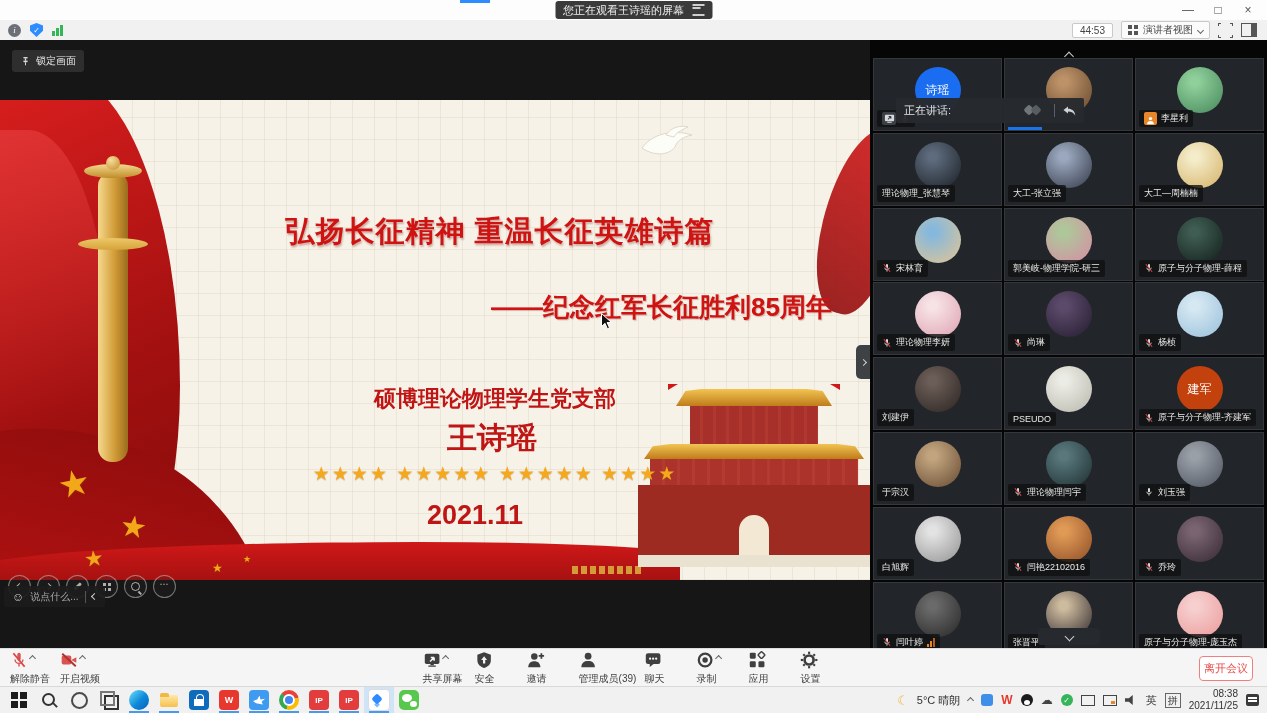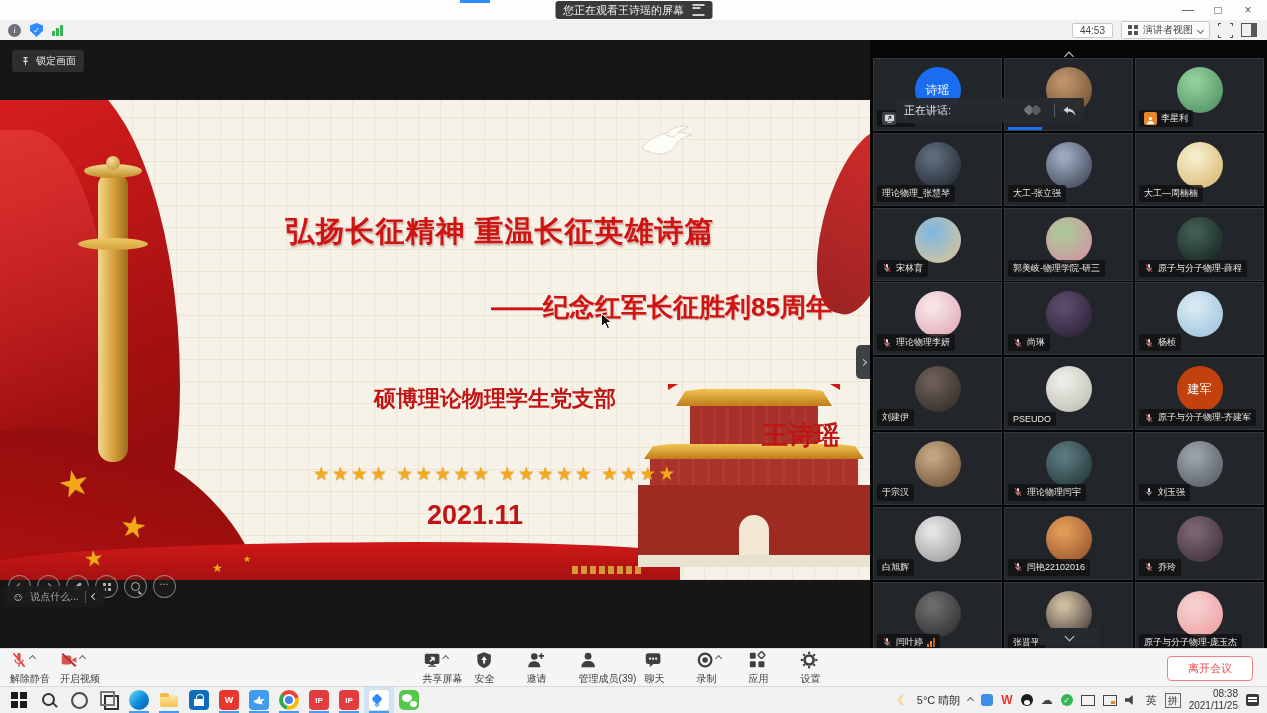--- a/index.html
+++ b/index.html
@@ -47,21 +47,21 @@
   .wave-bottom{position:absolute;left:-20px;bottom:-22px;width:700px;height:60px;background:linear-gradient(#d01818,#8f0d0d);border-radius:100% 60% 0 0/70% 35% 0 0;}
   .ribbon-right{position:absolute;right:-28px;top:26px;width:74px;height:190px;background:linear-gradient(200deg,#d31717,#8f0c0c);border-radius:60% 10% 50% 50%;transform:rotate(14deg);opacity:.9;}
   .pillar{position:absolute;left:98px;top:72px;width:30px;height:290px;border-radius:14px;background:linear-gradient(90deg,#f5d98e,#d29c38 55%,#9a6c1c);z-index:1;}
   .pillar::before{content:"";position:absolute;left:-14px;top:-8px;width:58px;height:14px;border-radius:50%;background:linear-gradient(#f5d98e,#c08c2a);}
   .pillar::after{content:"";position:absolute;left:-20px;top:66px;width:70px;height:12px;border-radius:50%;background:linear-gradient(#edc768,#b8863020);background-color:#d9a83c;}
   .pillar-ball{position:absolute;left:106px;top:56px;width:14px;height:14px;border-radius:50%;background:radial-gradient(circle at 35% 30%,#f7dd9a,#c08c2a);z-index:1;}
   .bstar{position:absolute;color:#f2a818;text-shadow:0 1px 2px rgba(140,80,0,.5);z-index:2;line-height:1;}
   .sl-title{position:absolute;left:140px;right:10px;top:112px;text-align:center;font-size:29px;font-weight:900;color:#cf1212;letter-spacing:1px;z-index:3;text-shadow:1px 2px 2px rgba(130,40,30,.35);white-space:nowrap;}
   .sl-sub{position:absolute;right:38px;top:190px;font-size:26px;font-weight:900;color:#cf1212;z-index:3;text-shadow:1px 1px 1px rgba(130,40,30,.3);}
   .sl-org{position:absolute;left:150px;right:30px;top:284px;text-align:center;font-size:22px;font-weight:900;color:#c01515;z-index:3;}
-  .sl-presenter{position:absolute;left:144px;right:30px;top:318px;text-align:right;font-size:26px;font-weight:900;color:#c01515;z-index:3;}
+  .sl-presenter{position:absolute;left:144px;right:30px;top:318px;text-align:center;font-size:30px;font-weight:900;color:#c01515;z-index:3;}
   .sl-stars{position:absolute;left:150px;right:30px;top:362px;text-align:center;font-size:19px;color:#f5a81c;letter-spacing:2px;z-index:3;text-shadow:0 1px 1px rgba(150,90,0,.4);white-space:nowrap;}
   .sl-date{position:absolute;left:130px;right:50px;top:400px;text-align:center;font-size:27px;font-weight:900;color:#c01515;z-index:3;}
   .gate{position:absolute;right:0;bottom:6px;width:232px;height:185px;z-index:2;}
   .g-roof1{position:absolute;left:38px;top:0;width:156px;height:17px;background:linear-gradient(#f2c452,#bf7c1a);clip-path:polygon(0 100%,6% 12%,16% 0,84% 0,94% 12%,100% 100%);}
   .g-body1{position:absolute;left:52px;top:17px;width:128px;height:38px;background:repeating-linear-gradient(90deg,#a8302a 0 10px,#c8504040 10px 13px);background-color:#a8302a;}
   .g-roof2{position:absolute;left:6px;top:55px;width:220px;height:15px;background:linear-gradient(#f2c452,#bf7c1a);clip-path:polygon(0 100%,4% 15%,12% 0,88% 0,96% 15%,100% 100%);}
   .g-body2{position:absolute;left:12px;top:70px;width:208px;height:26px;background:repeating-linear-gradient(90deg,#ab332c 0 12px,#c9514140 12px 15px);background-color:#ab332c;}
   .g-wall{position:absolute;left:0;top:96px;width:232px;height:70px;background:#9e2b22;}
   .g-wall::after{content:"";position:absolute;left:50%;bottom:0;transform:translateX(-50%);width:30px;height:40px;background:#f3e8d4;border-radius:15px 15px 0 0;}
   .g-base{position:absolute;left:0;top:166px;width:232px;height:12px;background:#e9e2d0;}
@@ -111,21 +111,21 @@
   
   .meetbar{position:absolute;left:0;top:648px;width:1267px;height:38px;background:#f5f5f5;border-top:1px solid #ddd;box-sizing:border-box;}
   .mb-left{position:absolute;left:10px;top:3px;display:flex;gap:6px;}
   .mb-center{position:absolute;left:50%;top:3px;transform:translateX(-50%);display:flex;gap:8px;}
   .tool{display:flex;flex-direction:column;align-items:flex-start;min-width:44px;}
   .tool-top{height:19px;display:flex;align-items:center;gap:2px;}
   .tsvg{width:18px;height:18px;color:#3f3f3f;}
   .tool.red .tsvg{color:#d9534f;}
   .tool-label{font-size:10px;color:#3f3f3f;white-space:nowrap;margin-top:1px;}
   .tool-chev{margin-top:-6px;}
-  .leave-btn{position:absolute;right:14px;top:7px;border:1px solid #f08080;color:#e84b4b;background:#fff;border-radius:4px;font-size:11px;padding:4px 20px;}
+  .leave-btn{position:absolute;right:14px;top:7px;border:1px solid #f08080;color:#e84b4b;background:#fff;border-radius:4px;font-size:11px;padding:4px 4px;}
   
   .taskbar{position:absolute;left:0;top:686px;width:1267px;height:27px;background:#f1f1f1;border-top:1px solid #d8d8d8;display:flex;align-items:center;box-sizing:border-box;}
   .tb-apps{display:flex;align-items:center;height:27px;padding-left:4px;}
   .slot{width:30px;height:26px;display:flex;align-items:center;justify-content:center;position:relative;flex:none;}
   .slot.active{background:#cfe4f7;}
   .runline{position:absolute;bottom:0;left:5px;right:5px;height:2.5px;background:#4a9aec;}
   .ap{width:20px;height:20px;border-radius:4px;display:flex;align-items:center;justify-content:center;font-size:9px;font-weight:bold;color:#fff;position:relative;}
   .ap-start{border-radius:0;}
   .ap-start::before{content:"";position:absolute;left:2px;top:2px;width:7px;height:7px;background:#1b1b1b;box-shadow:9px 0 #1b1b1b,0 9px #1b1b1b,9px 9px #1b1b1b;}
   .ap-search::before{content:"";position:absolute;left:3px;top:3px;width:9px;height:9px;border:2px solid #333;border-radius:50%;}

